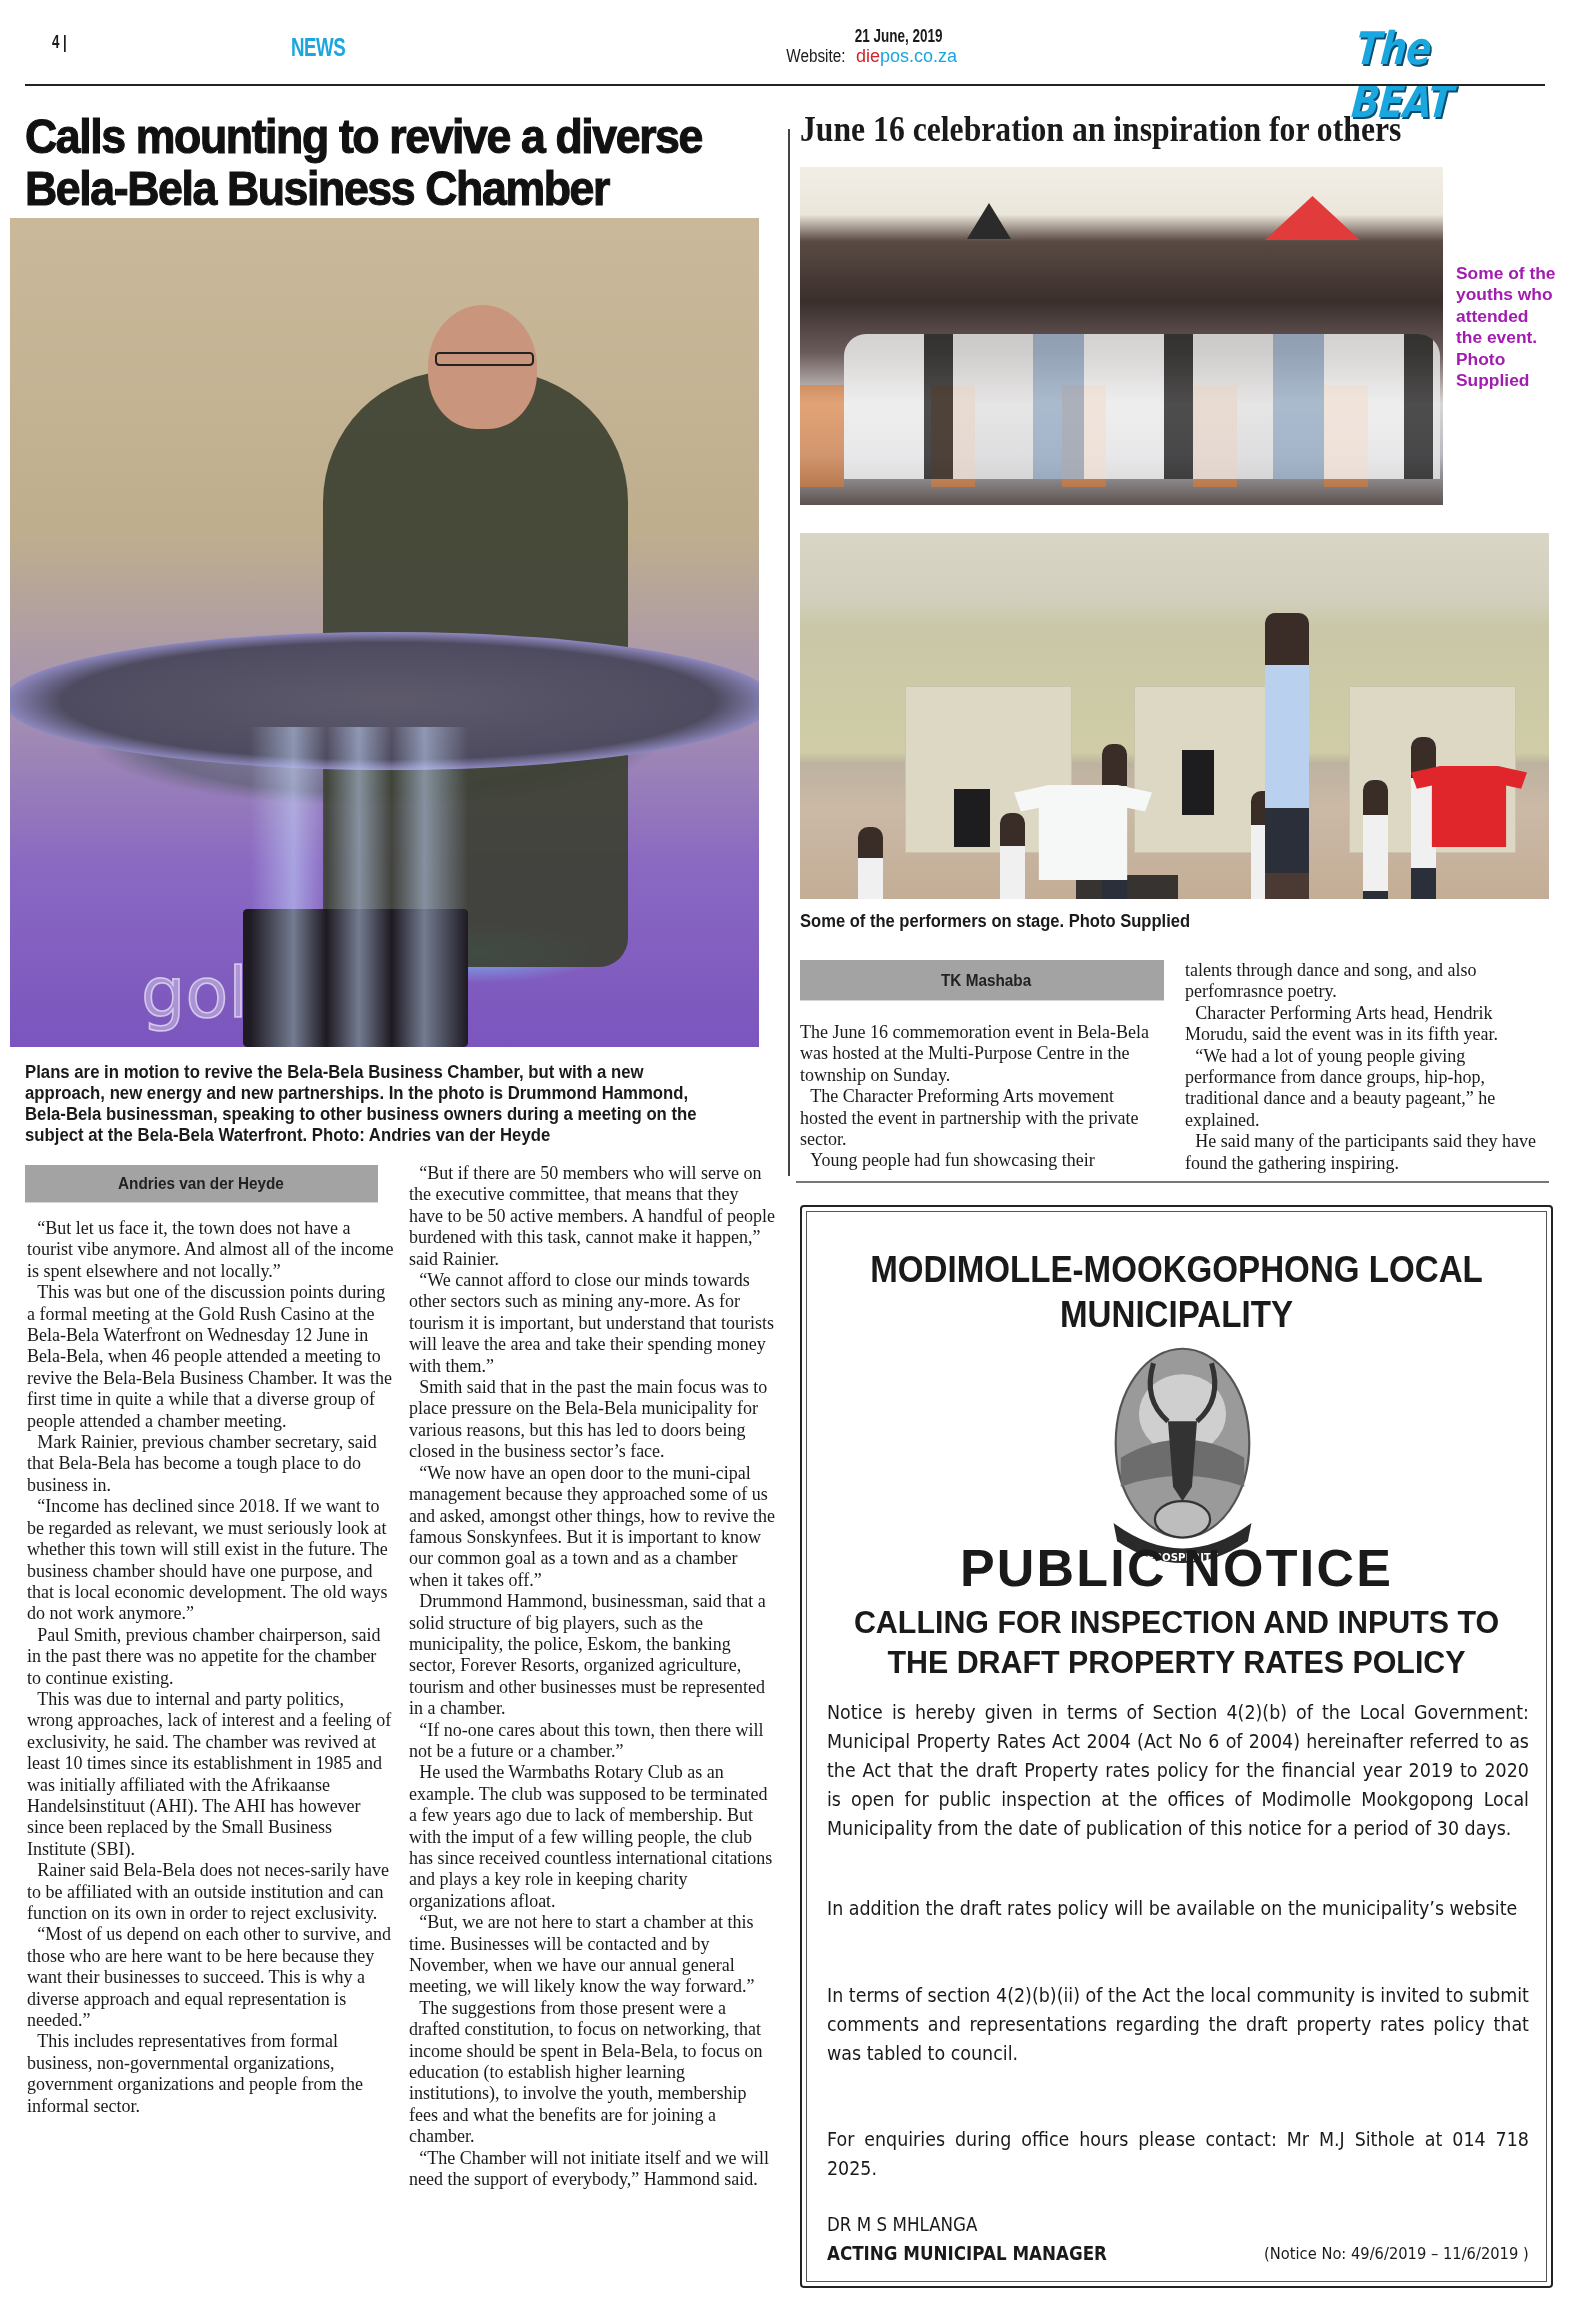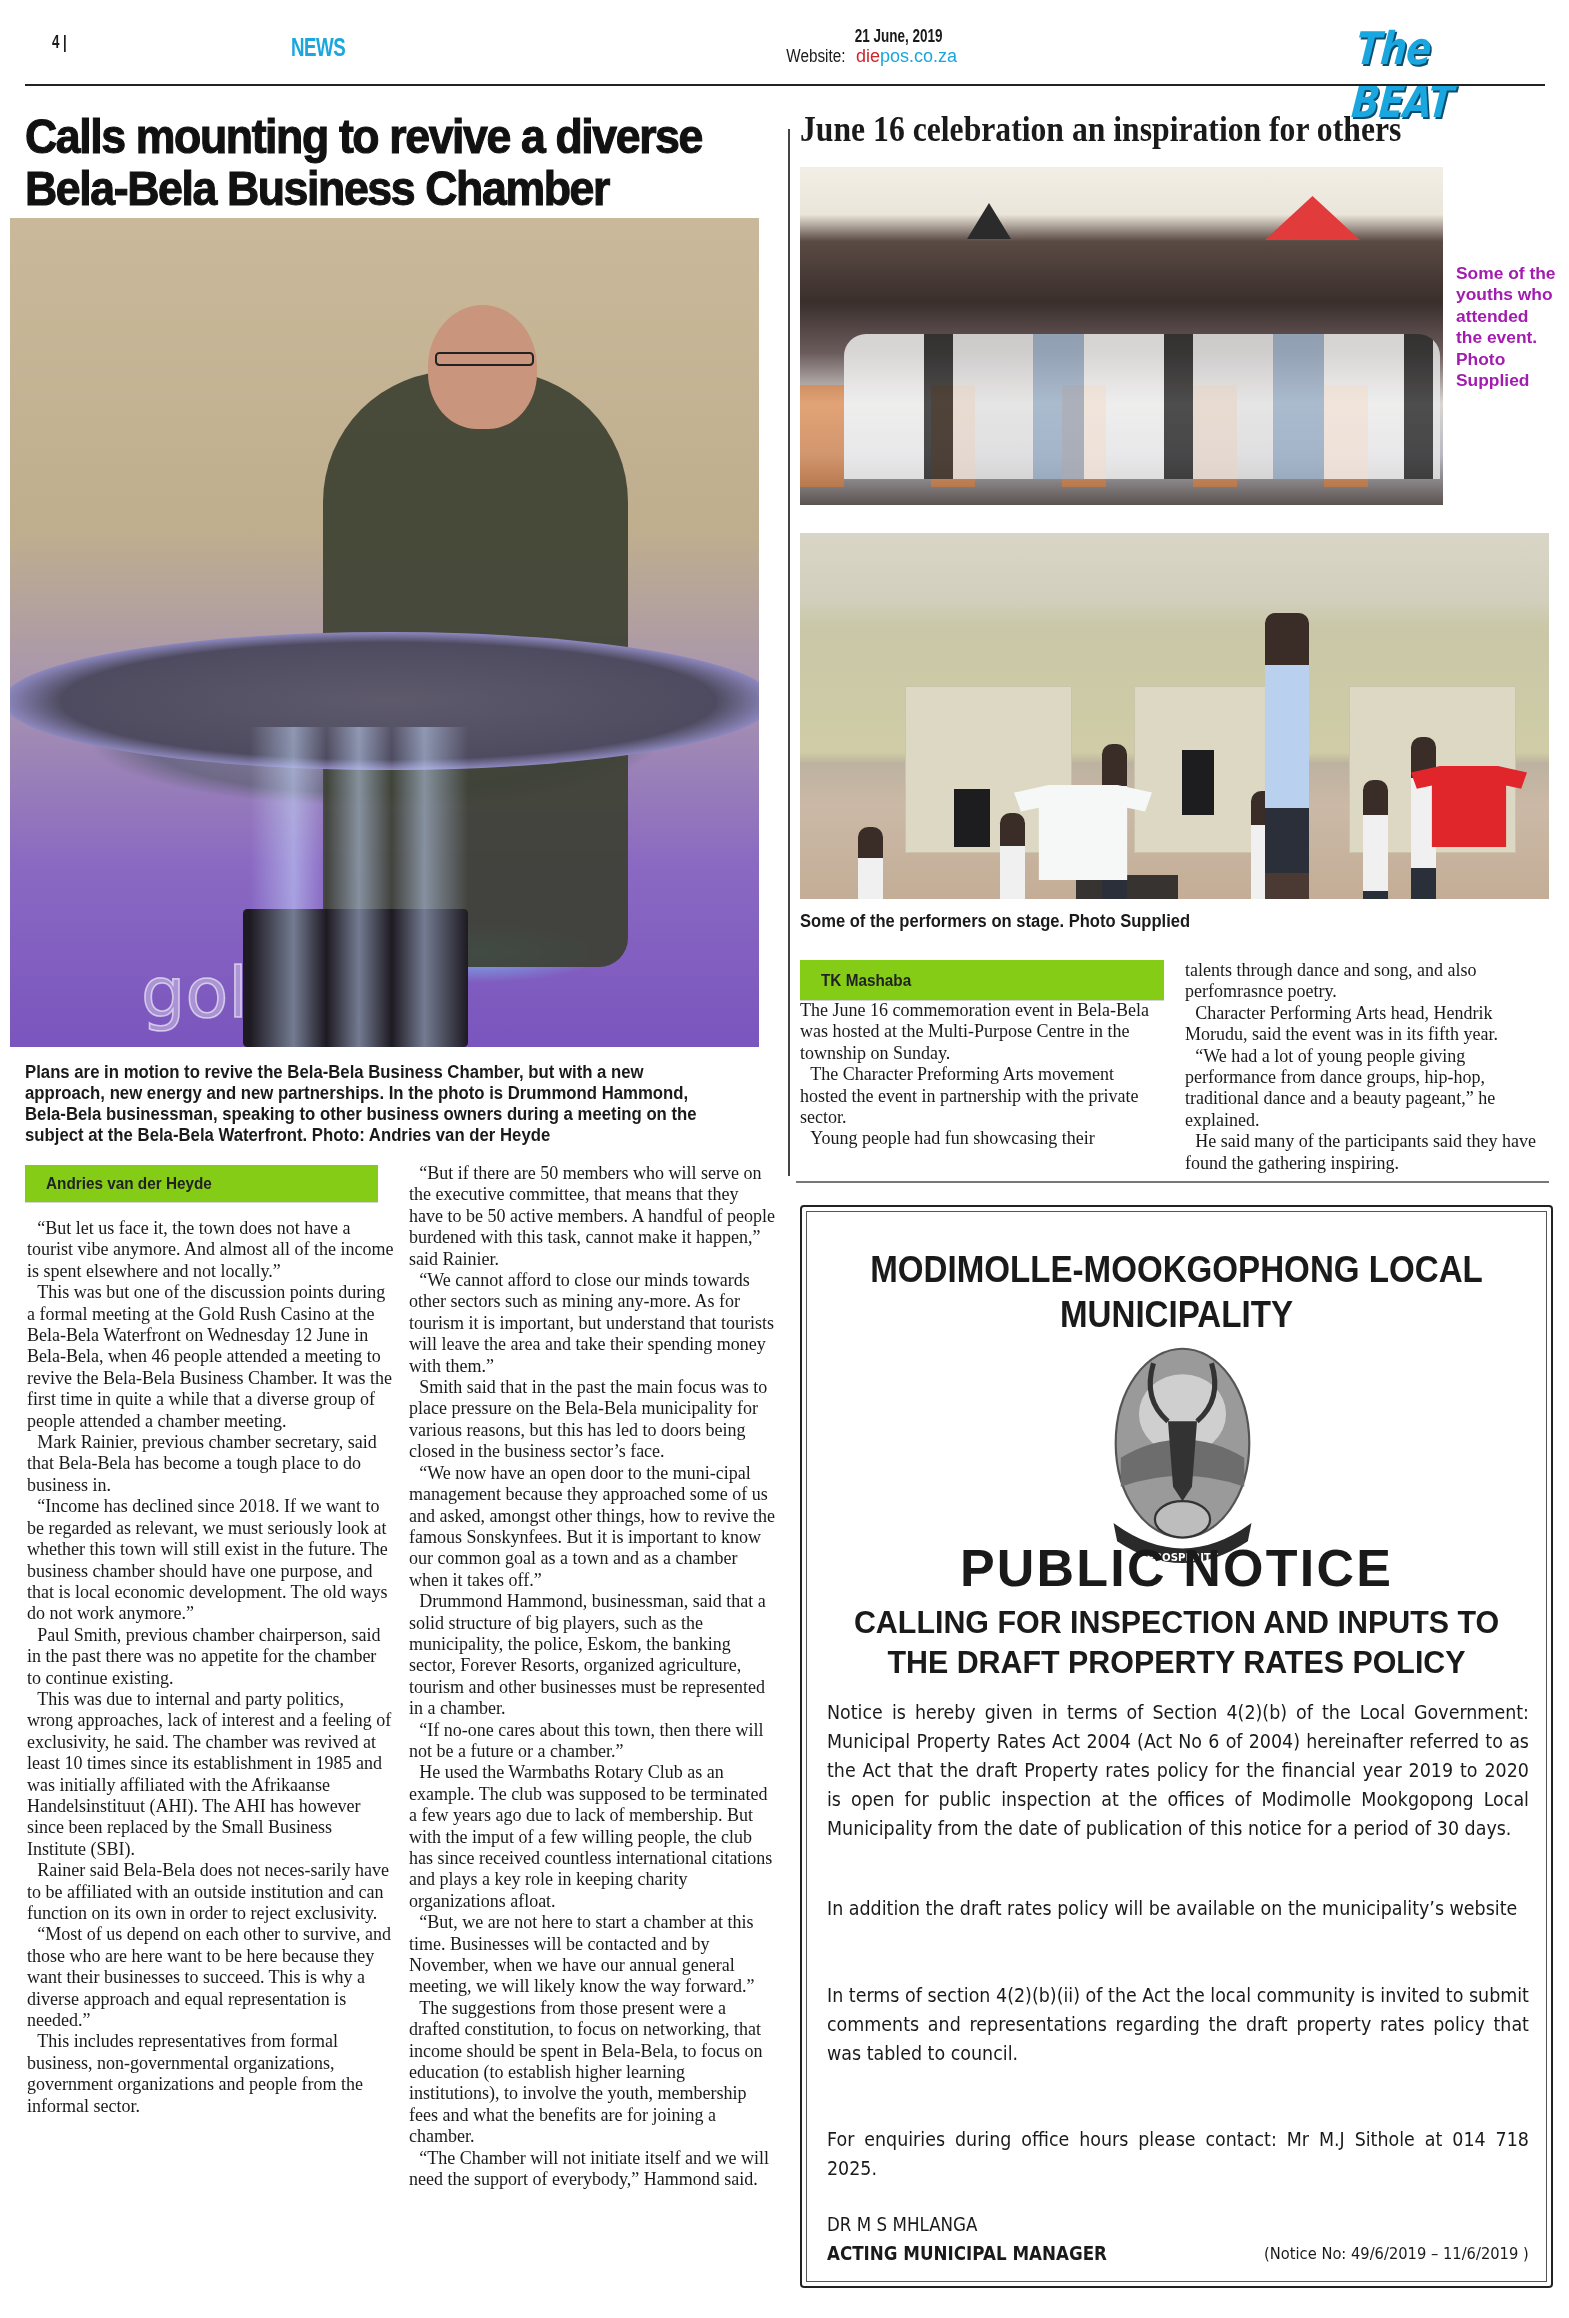--- a/index.html
+++ b/index.html
@@ -32,21 +32,21 @@
   .speaker-body { position: absolute; left: 313px; top: 153px; width: 305px; height: 596px; background: #3b3f30; border-radius: 131px 131px 29px 29px; opacity: 0.9; }
   .speaker-head { position: absolute; left: 418px; top: 87px; width: 109px; height: 124px; background: #c9957c; border-radius: 50% 50% 45% 45%; }
   .speaker-head::after { content: ""; position: absolute; left: 7.3px; top: 47px; width: 95px; height: 10.2px; border: 2.9px solid #222; border-radius: 4.4px; }
   .lectern-top { position: absolute; left: -7.3px; top: 414px; width: 771px; height: 138px; border-radius: 50%; background: radial-gradient(ellipse at center, #5e5a6c 0%, #4e4b60 60%, #b9b2ff 78%, #e9e5ff 86%, transparent 90%); }
   .bottles { position: absolute; left: 240px; top: 509px; width: 218px; height: 320px; background: linear-gradient(90deg, transparent 0, rgba(200,220,255,0.5) 20%, transparent 35%, rgba(200,220,255,0.5) 50%, transparent 65%, rgba(200,220,255,0.5) 80%, transparent); }
   .bottle-base { position: absolute; left: 233px; top: 691px; width: 225px; height: 138px; background: #1e1a22; border-radius: 4.4px; }
   .logo-etch { position: absolute; left: 131px; top: 734px; font-family: "DejaVu Sans", sans-serif; font-size: 70px; color: rgba(255,255,255,0.35); -webkit-text-stroke: 1.5px rgba(255,255,255,0.6); }
 
   .caption-left { position: absolute; left: 25.4px; top: 1062px; width: 756px; font-family: "Liberation Sans", sans-serif; font-weight: bold; font-size: 18px; line-height: 21px; color: #1a1a1a; transform: scaleX(0.93); transform-origin: left; }
 
-  .byline-box { position: absolute; background: #84cc16; border-bottom: 1.5px solid #d5d5d5; font-family: "Liberation Sans", sans-serif; font-weight: bold; font-size: 17.4px; color: #222; padding-left: 21px; display: flex; align-items: center; }
+  .byline-box { position: absolute; background: #a3a3a3; border-bottom: 1.5px solid #d5d5d5; font-family: "Liberation Sans", sans-serif; font-weight: bold; font-size: 17.4px; color: #222; padding-left: 21px; display: flex; align-items: center; justify-content: center; }
   .byline-left { left: 25.4px; top: 1165px; width: 353px; height: 38px; }
   .byline-right { left: 800px; top: 960px; width: 364px; height: 41px; }
   .byline-box span { display: inline-block; transform: scaleX(0.88); transform-origin: left; }
 
   .body-col { position: absolute; font-family: "Liberation Serif", serif; font-size: 18px; line-height: 21.4px; color: #1a1a1a; text-align: left; }
   .body-col p { text-indent: 10.2px; }
   .body-col p.first { text-indent: 0; }
   .col-a { left: 27px; top: 1218px; width: 367px; }
   .col-b { left: 409px; top: 1163px; width: 367px; }
 
@@ -65,21 +65,21 @@
     background: linear-gradient(180deg, #d9d6c7 0%, #d2cfbd 18%, #c9c7a7 26%, #cfcca6 60%, #bdb2a0 63%, #cbb9a6 75%, #c3ad96 100%); }
   .stage-panel { position: absolute; top: 153px; width: 167px; height: 167px; background: #dcd8c4; border: 1.5px solid #cac4ad; }
   .stage-speaker { position: absolute; background: #1d1d1f; }
   .stage-performer { position: absolute; width: 25px; background: linear-gradient(180deg, #3a2c26 0 14%, #f0f0f0 14% 45%, #2b2f3a 45% 62%, #4a3a33 62% 100%); border-radius: 10.2px 10.2px 2.9px 2.9px; }
   .stage-performer.blue { background: linear-gradient(180deg, #3a2c26 0 12%, #b9d1ee 12% 45%, #2b2f3a 45% 60%, #4a3a33 60% 100%); }
   .shirt-white { position: absolute; left: 214px; top: 523px; width: 138px; height: 196px; background: #f6f7f7; clip-path: polygon(0 8%, 25% 0, 75% 0, 100% 8%, 95% 28%, 82% 24%, 82% 100%, 18% 100%, 18% 24%, 5% 28%); }
   .shirt-red { position: absolute; left: 611px; top: 486px; width: 116px; height: 167px; background: #e0252b; clip-path: polygon(0 8%, 25% 0, 75% 0, 100% 8%, 95% 28%, 82% 24%, 82% 100%, 18% 100%, 18% 24%, 5% 28%); }
 
   .caption-stage { position: absolute; left: 800px; top: 911px; font-family: "Liberation Sans", sans-serif; font-weight: bold; font-size: 18px; color: #1a1a1a; transform: scaleX(0.92); transform-origin: left; white-space: nowrap; }
 
-  .col-c { left: 800px; top: 1000px; width: 364px; }
+  .col-c { left: 800px; top: 1022px; width: 364px; }
   .col-d { left: 1185px; top: 960px; width: 364px; }
   .col-c p, .col-d p { text-indent: 10.2px; }
   .col-c p.first, .col-d p.first { text-indent: 0; }
   .right-rule { position: absolute; left: 796px; top: 1181px; width: 753px; height: 1.5px; background: #777; }
 
   
   .notice { position: absolute; left: 800px; top: 1205px; width: 753px; height: 1083px; border: 2.9px solid #222; border-radius: 4px; outline: 0.7px solid #555; outline-offset: -7.3px; }
   .notice-org { position: absolute; left: 0; top: 40px; width: 100%; text-align: center; font-family: "Liberation Sans", sans-serif; font-weight: bold; font-size: 36px; line-height: 45px; color: #1a1a1a; transform: scaleX(0.92); }
   .crest { position: absolute; left: 297px; top: 127px; width: 167px; height: 240px; }
   .notice-title { position: absolute; left: 0; top: 331px; width: 100%; text-align: center; font-family: "Liberation Sans", sans-serif; font-weight: bold; font-size: 52px; letter-spacing: 2.2px; color: #1a1a1a; }

